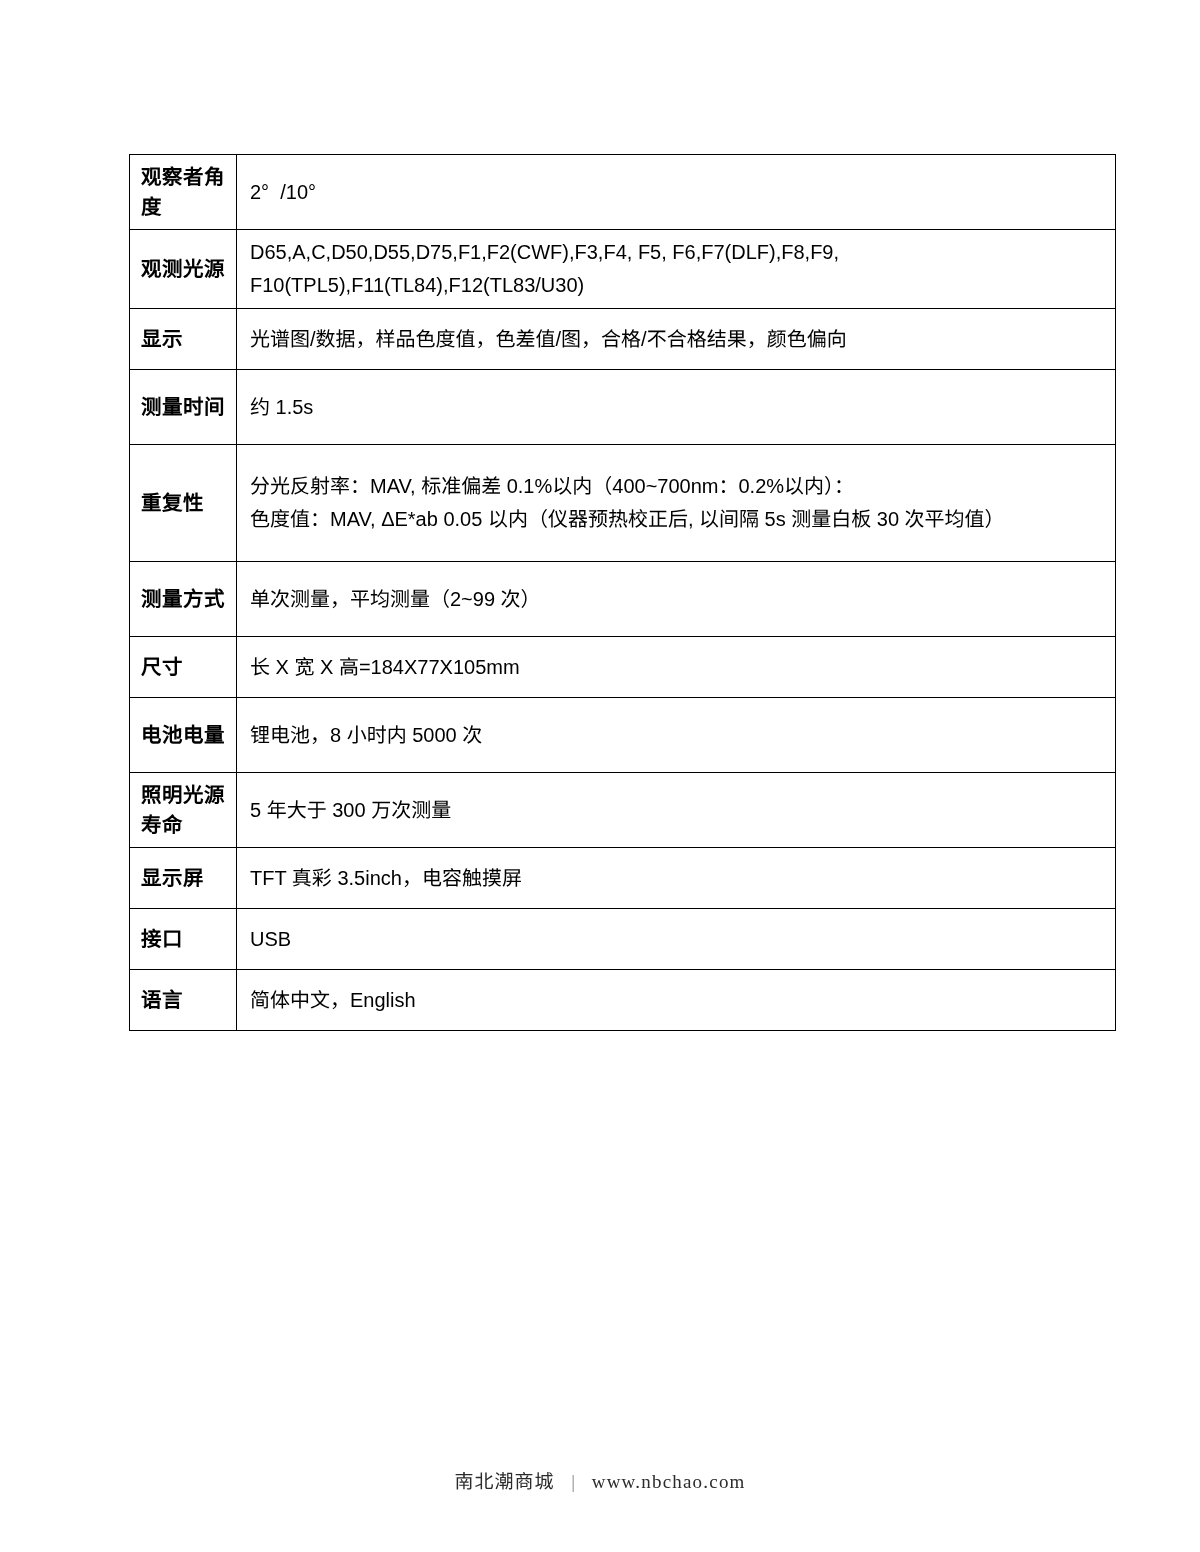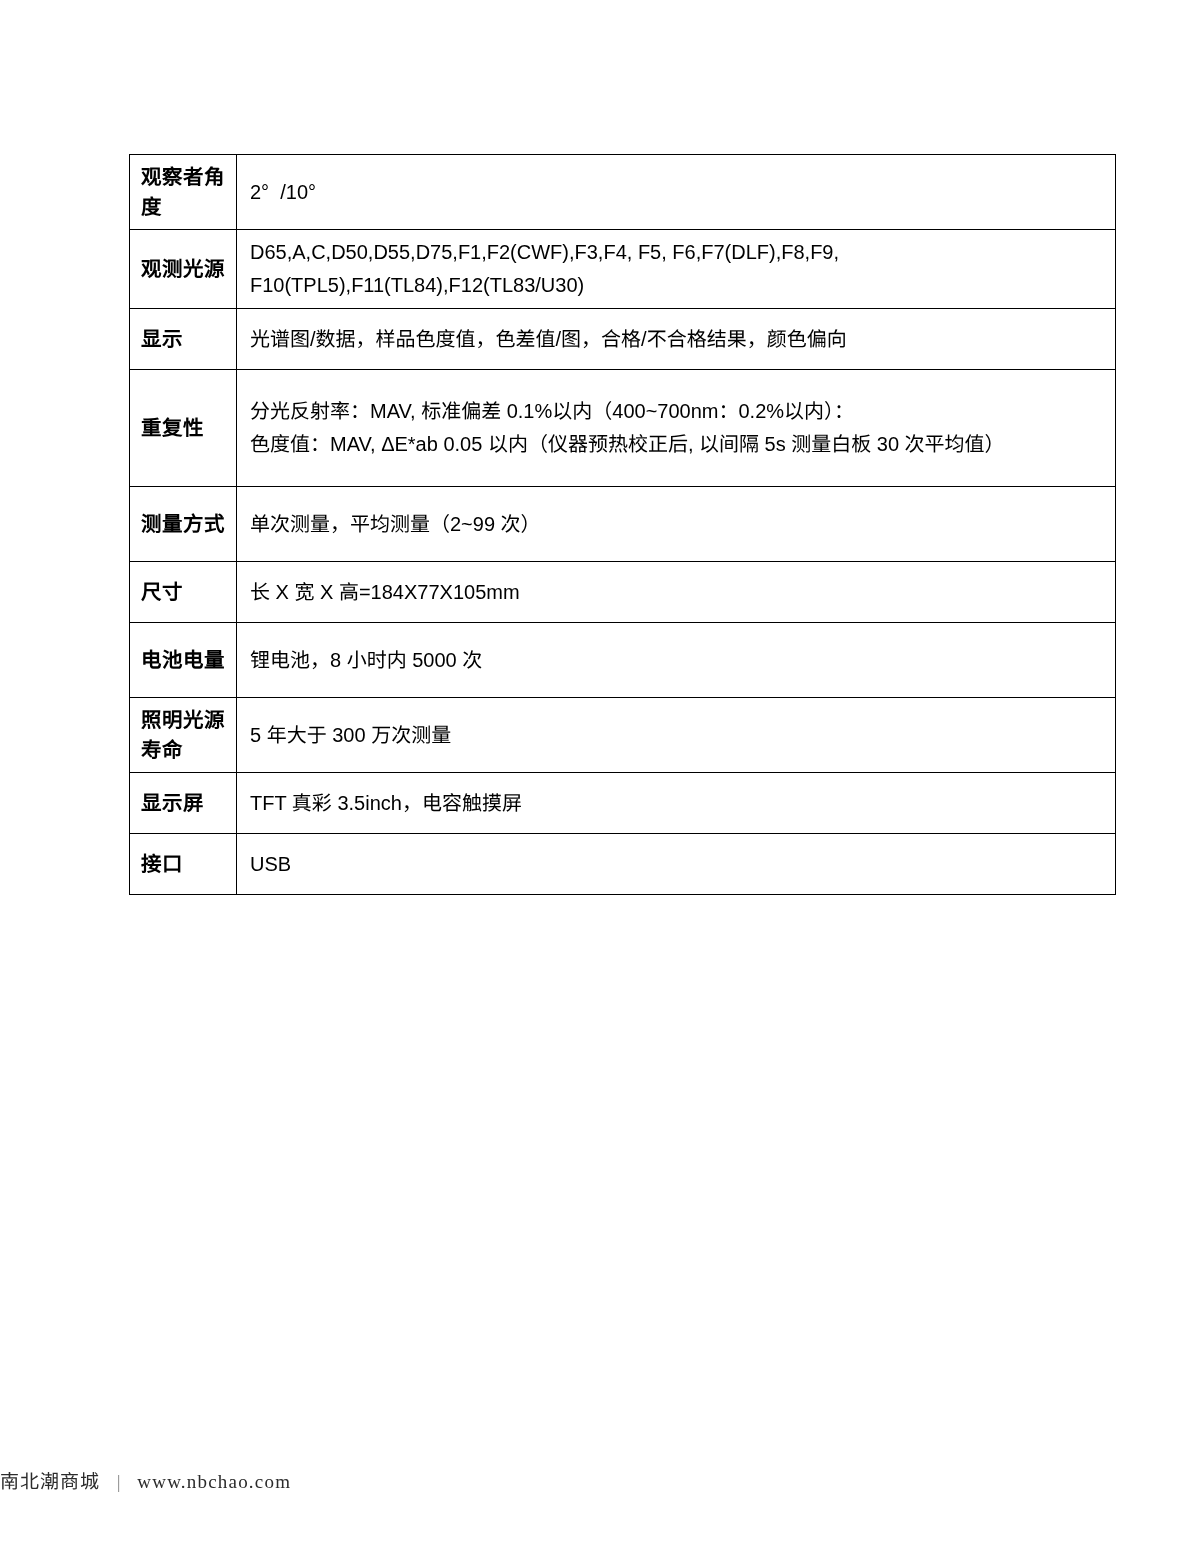--- a/index.html
+++ b/index.html
@@ -61,20 +61,21 @@
   }
   tr.h-mid   td { height: 62px; }
   tr.h-short td { height: 48px; }
   tr.h-xtall td { height: 104px; }
 
   .footer {
     position: absolute;
     left: 0;
     top: 1452px;
     width: 1200px;
+    text-align: center;
     font-size: 19px;
     line-height: 28px;
     color: #2b2b2b;
     font-family: "Liberation Serif", "DejaVu Serif", serif;
   }
   .footer .brand {
     font-family: "DejaVu Sans", "Liberation Sans", sans-serif;
     letter-spacing: 1px;
   }
   .footer .sep {
@@ -103,20 +104,24 @@
         </tr>
         <tr class="h-mid">
           <td class="label-cell">观测光源</td>
           <td class="value-cell">D65,A,C,D50,D55,D75,F1,F2(CWF),F3,F4, F5, F6,F7(DLF),F8,F9,
 F10(TPL5),F11(TL84),F12(TL83/U30)</td>
         </tr>
         <tr class="h-short">
           <td class="label-cell">显示</td>
           <td class="value-cell">光谱图/数据，样品色度值，色差值/图，合格/不合格结果，颜色偏向</td>
         </tr>
+        <tr class="h-mid">
+          <td class="label-cell">测量时间</td>
+          <td class="value-cell">约 1.5s</td>
+        </tr>
         <tr class="h-xtall">
           <td class="label-cell">重复性</td>
           <td class="value-cell">分光反射率：MAV, 标准偏差 0.1%以内（400~700nm：0.2%以内）：
 色度值：MAV, ΔE*ab 0.05 以内（仪器预热校正后, 以间隔 5s 测量白板 30 次平均值）</td>
         </tr>
         <tr class="h-mid">
           <td class="label-cell">测量方式</td>
           <td class="value-cell">单次测量，平均测量（2~99 次）</td>
         </tr>
         <tr class="h-short">
@@ -132,20 +137,24 @@
           <td class="value-cell">5 年大于 300 万次测量</td>
         </tr>
         <tr class="h-short">
           <td class="label-cell">显示屏</td>
           <td class="value-cell">TFT 真彩 3.5inch，电容触摸屏</td>
         </tr>
         <tr class="h-short">
           <td class="label-cell">接口</td>
           <td class="value-cell">USB</td>
         </tr>
+        <tr class="h-short">
+          <td class="label-cell">语言</td>
+          <td class="value-cell">简体中文，English</td>
+        </tr>
       </tbody>
   </table>
 
   <div class="footer">
     <span class="brand">南北潮商城</span>
     <span class="sep">|</span>
     <span class="site">www.nbchao.com</span>
   </div>
 
 </div>

